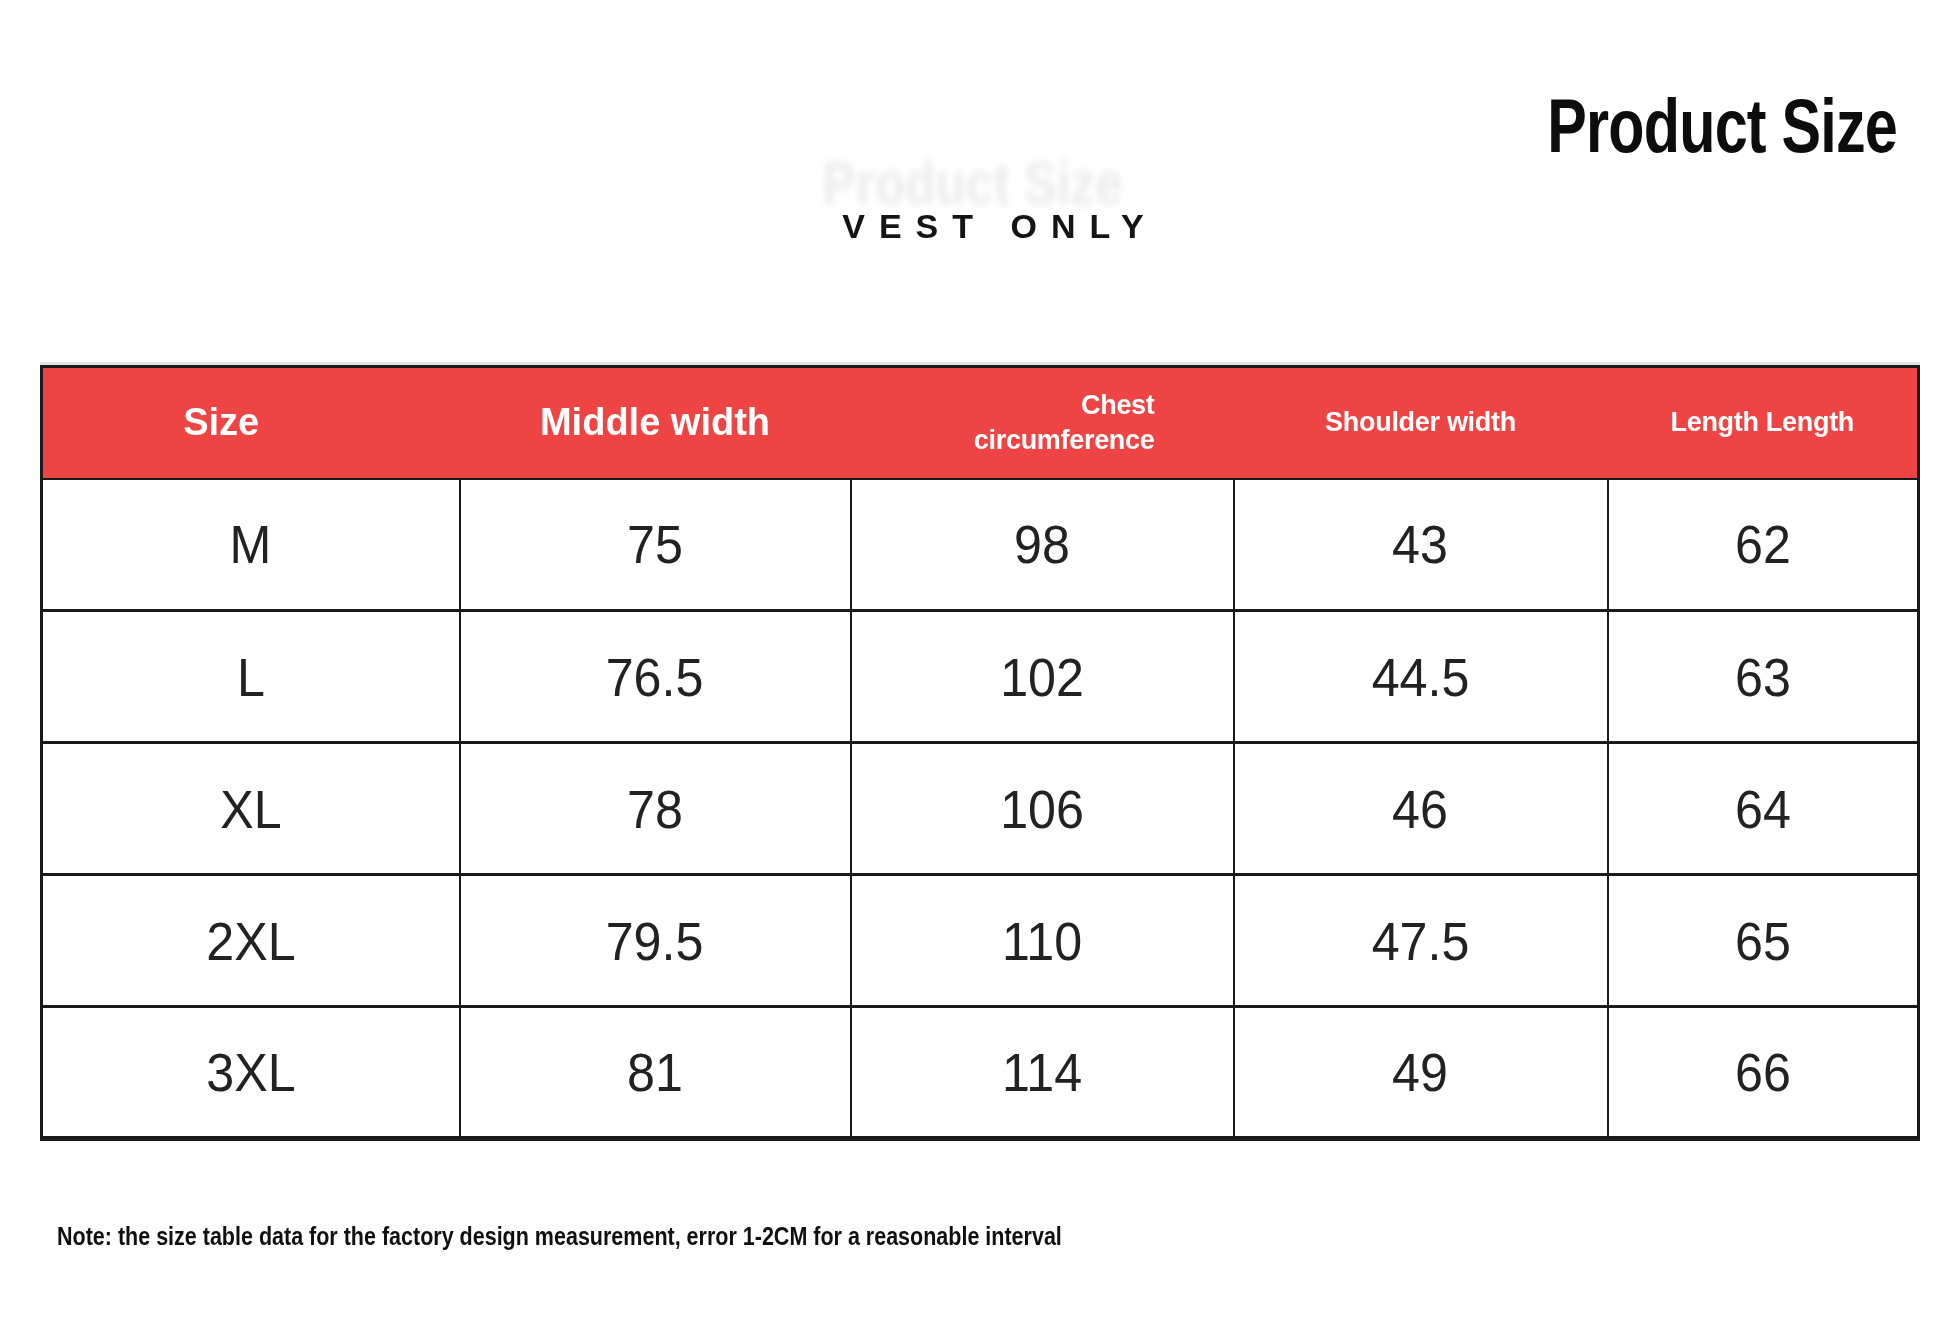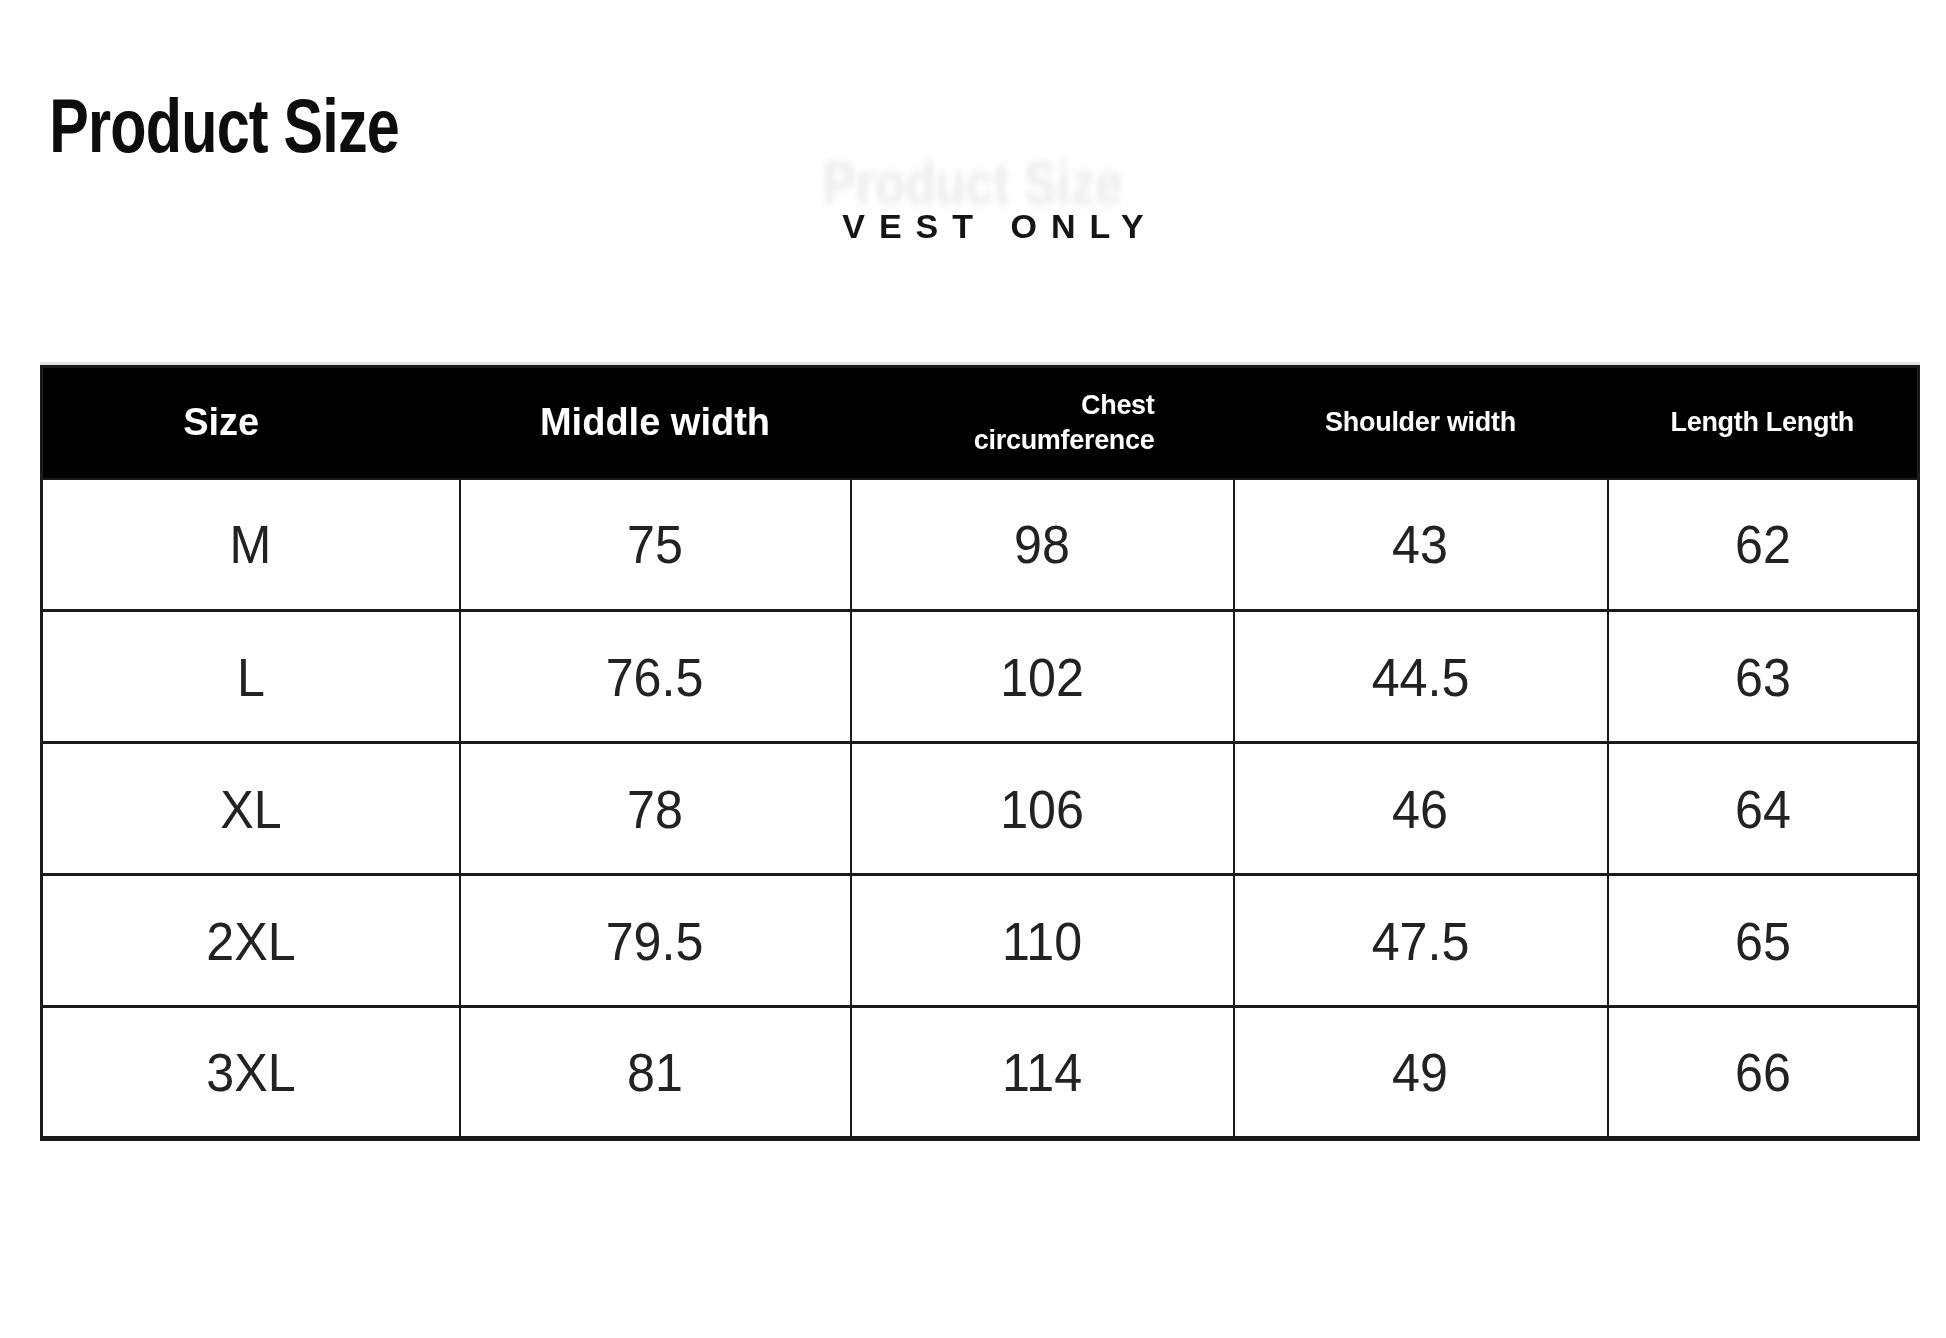--- a/index.html
+++ b/index.html
@@ -10,21 +10,21 @@
     background: #ffffff;
     overflow: hidden;
     font-family: "Liberation Sans", sans-serif;
     color: #111;
   }
 
   
   .title {
     position: absolute;
     top: 88px; left: 0; width: 100%;
-    text-align: left;
+    text-align: right;
     line-height: 1;
   }
   .title-text {
     display: inline-block;
     font-size: 76px;
     font-weight: bold;
     letter-spacing: -1px;
     color: #0d0d0d;
     transform: scaleX(0.78);
     transform-origin: center;
@@ -70,21 +70,21 @@
     top: 365px;
     width: 1877px;
     border-collapse: collapse;
     table-layout: fixed;
     border: 3px solid #1a1a1a;
     border-bottom-width: 5px;
     box-shadow: 0 -3px 0 #e3e3e3;
   }
   .size-table thead tr { height: 112px; }
   .size-table th {
-    background: #000000;
+    background: #ef4444;
     color: #ffffff;
     font-weight: bold;
     vertical-align: middle;
     text-align: center;
     padding: 0;
     border: none;
   }
   .size-table th.th-lg { font-size: 38px; }
   .size-table th.th-sm { font-size: 27px; letter-spacing: -0.3px; }
   .size-table th .hdr { display: inline-block; }
@@ -206,14 +206,17 @@
       <tr>
         <td><span class="cellv">3XL</span></td>
         <td><span class="cellv">81</span></td>
         <td><span class="cellv">114</span></td>
         <td><span class="cellv">49</span></td>
         <td><span class="cellv">66</span></td>
       </tr>
     </tbody>
   </table>
 
+  <div class="note">
+    <span class="note-text">Note: the size table data for the factory design measurement, error 1-2CM for a reasonable interval</span>
+  </div>
 
 </div>
 
 </body></html>

